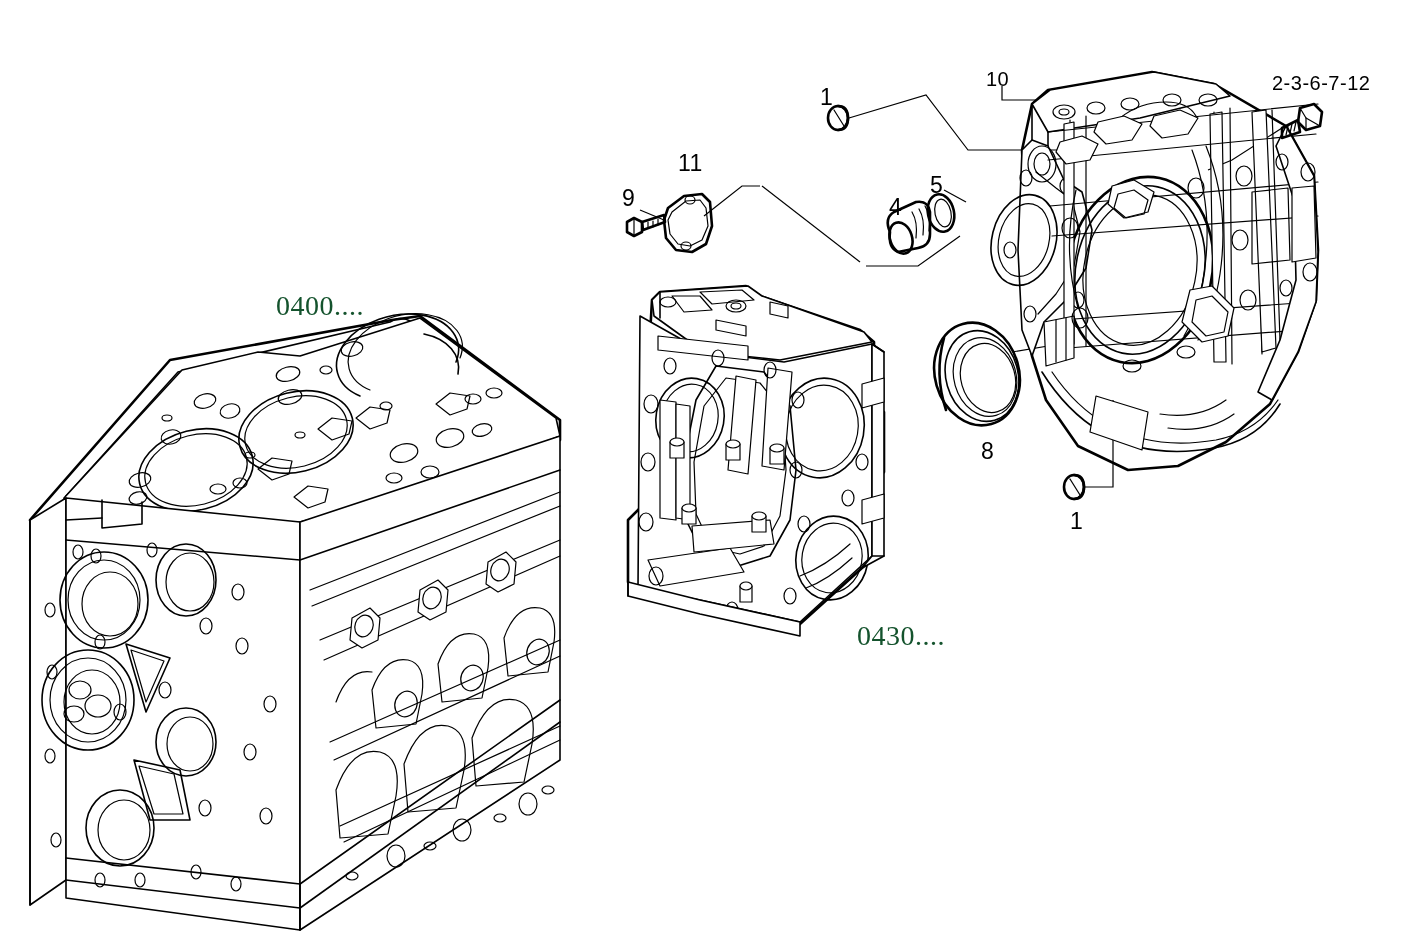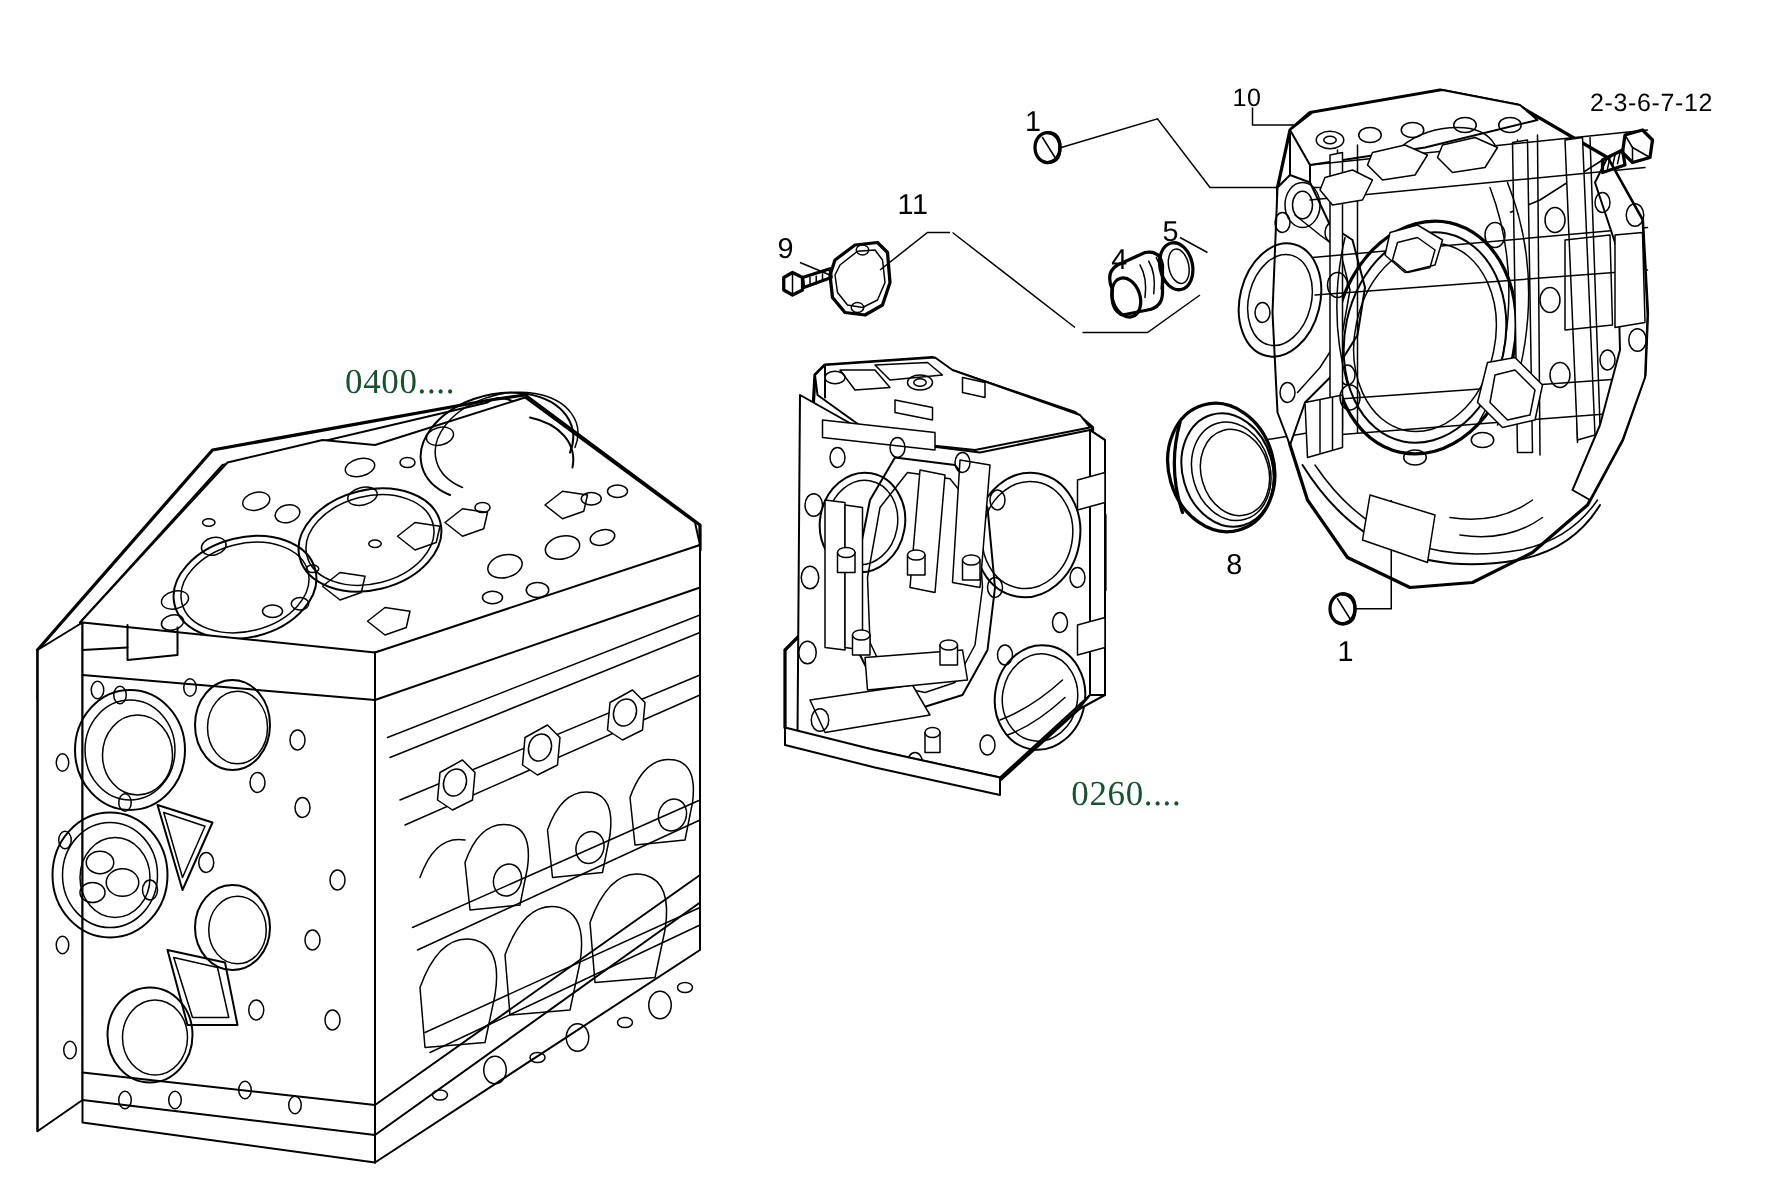--- a/index.html
+++ b/index.html
@@ -521,29 +521,29 @@
     </g>
 
   </svg>
 
   <div class="callout" style="left:820px; top:84px;">1</div>
 
   <div class="callout big" style="left:986px; top:68px;">10</div>
 
   <div class="callout big" style="left:1262px; top:72px;margin-left:10px;">2-3-6-7-12</div>
 
-  <div class="callout" style="left:678px; top:150px;margin-left:40px;">11</div>
+  <div class="callout" style="left:678px; top:150px;">11</div>
 
   <div class="callout" style="left:622px; top:185px;">9</div>
 
   <div class="callout" style="left:930px; top:172px;">5</div>
 
   <div class="callout" style="left:889px; top:194px;">4</div>
 
   <div class="callout" style="left:981px; top:438px;">8</div>
 
   <div class="callout" style="left:1070px; top:508px;">1</div>
 
   <div class="group-label" style="left:276px; top:290px;">0400....</div>
 
-  <div class="group-label" style="left:857px; top:620px;">0260....</div>
+  <div class="group-label" style="left:857px; top:620px;">0430....</div>
 
 </div>
 
 </body></html>

